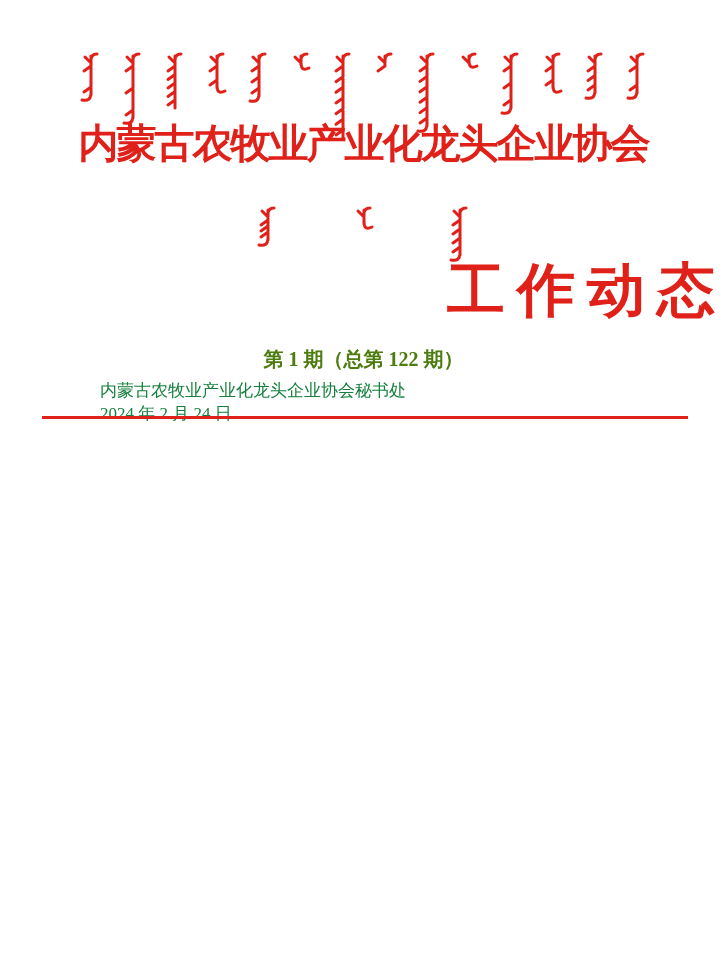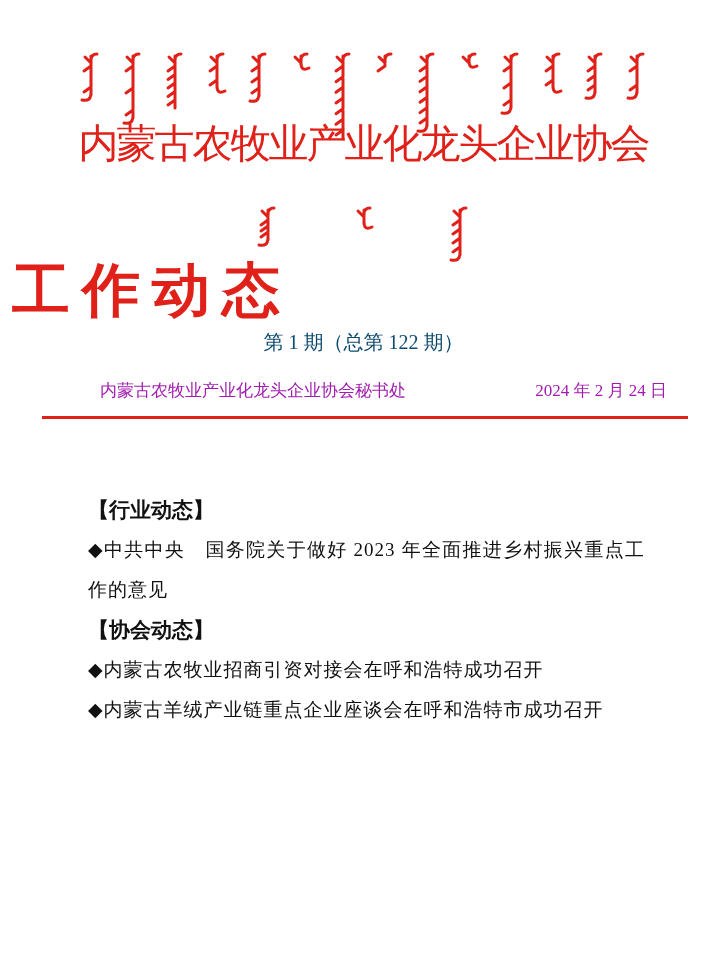--- a/index.html
+++ b/index.html
@@ -15,50 +15,51 @@
   .mongol-row{
     position:absolute;left:0;right:0;
     display:flex;justify-content:center;align-items:flex-start;
   }
   .mongol-row1{top:52px;gap:18px;height:100px;}
   .mongol-row2{top:206px;gap:72px;height:60px;}
   .mongol-glyph{display:block;}
   .org-title{
     position:absolute;top:118px;left:0;right:0;
     text-align:center;
-    font-weight:normal;
+    font-weight:bold;
     font-size:40px;
     letter-spacing:-2px;
     line-height:1.3;
     color:var(--red);
     white-space:nowrap;
   }
   .bulletin-title{
     position:absolute;top:252px;left:0;right:0;
-    text-align:left;
+    text-align:right;
     font-weight:bold;
     font-size:58px;
     letter-spacing:12px;
     padding-left:12px;
     color:var(--red);
     white-space:nowrap;
   }
   
   .issue-line{
-    position:absolute;top:329px;left:0;right:0;
+    position:absolute;top:346px;left:0;right:0;
     text-align:center;
-    font-weight:normal;
+    font-weight:bold;
     font-size:20px;
-    color:#0c4a6e;
+    color:#4d7c0f;
   }
   .pub-line{
     position:absolute;top:379px;left:100px;right:60px;
     display:flex;justify-content:space-between;align-items:baseline;
     font-size:17px;
-    color:#a21caf;
+    color:#15803d;
+    flex-direction:column;
   }
   .red-rule{
     position:absolute;top:416px;left:42px;
     width:646px;height:3px;
     background:var(--red);
   }
   
   .toc-heading{
     position:absolute;top:452px;left:0;right:0;
     text-align:center;
@@ -157,21 +158,14 @@
   <div class="issue-line">第 1 期（总第 122 期）</div>
 
   <div class="pub-line">
     <span>内蒙古农牧业产业化龙头企业协会秘书处</span>
     <span>2024 年 2 月 24 日</span>
   </div>
 
   <div class="red-rule"></div>
 
 
-  <div class="contents">
-    <div class="sec-title">【行业动态】</div>
-    <p class="toc-item">◆中共中央　国务院关于做好 2023 年全面推进乡村振兴重点工作的意见</p>
-    <div class="sec-title">【协会动态】</div>
-    <p class="toc-item">◆内蒙古农牧业招商引资对接会在呼和浩特成功召开</p>
-    <p class="toc-item">◆内蒙古羊绒产业链重点企业座谈会在呼和浩特市成功召开</p>
-  </div>
 
 </div>
 
 </body></html>

